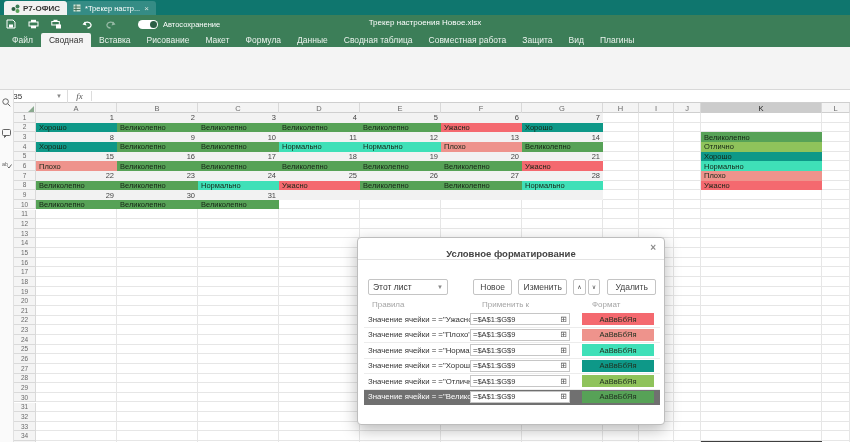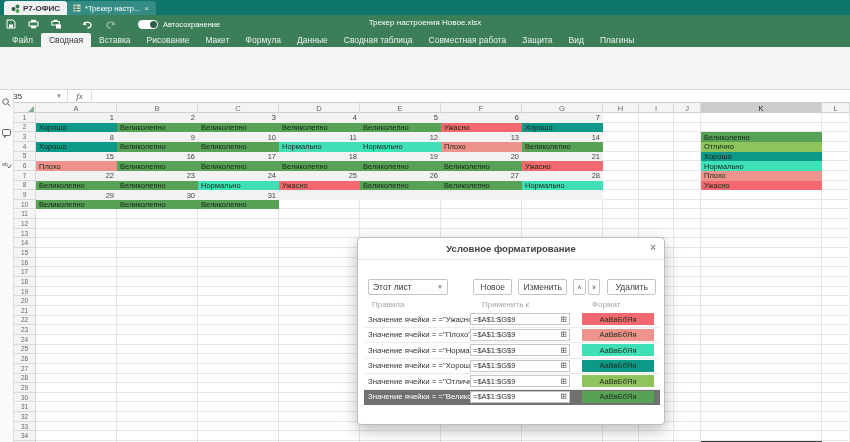--- a/index.html
+++ b/index.html
@@ -65,21 +65,21 @@
     font-size:6.5px;color:#696969;display:flex;align-items:center;justify-content:center;}
   .vline{position:absolute;top:0;width:1px;height:329px;background:#e6e6e6;}
   .cell{position:absolute;font-size:7.5px;display:flex;align-items:center;overflow:hidden;white-space:nowrap;}
   .cell.day{justify-content:flex-end;padding-right:3px;color:#444;background:#f2f2f2;}
   .cell.mood{padding-left:3px;color:#152415;}
   .cell.legend{padding-left:3px;color:#152415;}
   .cell.ktitle{padding-left:3px;font-weight:700;color:#222;}
   
   .dialog{position:absolute;left:357px;top:237px;width:308px;height:188px;background:#fff;border:1px solid #bdbdbd;
     border-radius:4px;box-shadow:0 5px 16px rgba(0,0,0,.28);z-index:20;}
-  .dlg-title{height:22px;border-bottom:1px solid #e3e3e3;display:flex;align-items:center;justify-content:center;
+  .dlg-title{height:22px;border-bottom:1px solid #e3e3e3;display:flex;align-items:flex-end;justify-content:center;
     font-size:9.5px;font-weight:700;color:#444;position:relative;}
   .dlg-close{position:absolute;right:8px;top:4px;font-size:10px;color:#8b8b8b;}
   .dlg-label{position:absolute;left:10px;top:28px;font-size:8.5px;color:#555;}
   .dlg-controls{position:absolute;left:10px;top:40px;width:288px;height:17px;display:flex;align-items:center;}
   .dbtn{height:16px;border:1px solid #c4c4c4;border-radius:2px;background:#fff;font-size:8.5px;color:#444;
     display:flex;align-items:center;justify-content:center;}
   .dselect{width:88px;height:16px;border:1px solid #c4c4c4;border-radius:2px;font-size:8.5px;color:#333;
     display:flex;align-items:center;justify-content:space-between;padding:0 4px;}
   .dselect .car{font-size:6px;color:#888;}
   .listhead{position:absolute;left:10px;top:62px;width:288px;font-size:8px;color:#a5a5a5;}

